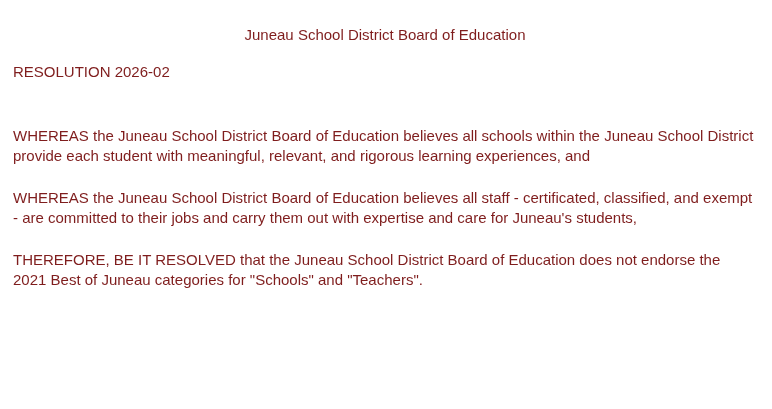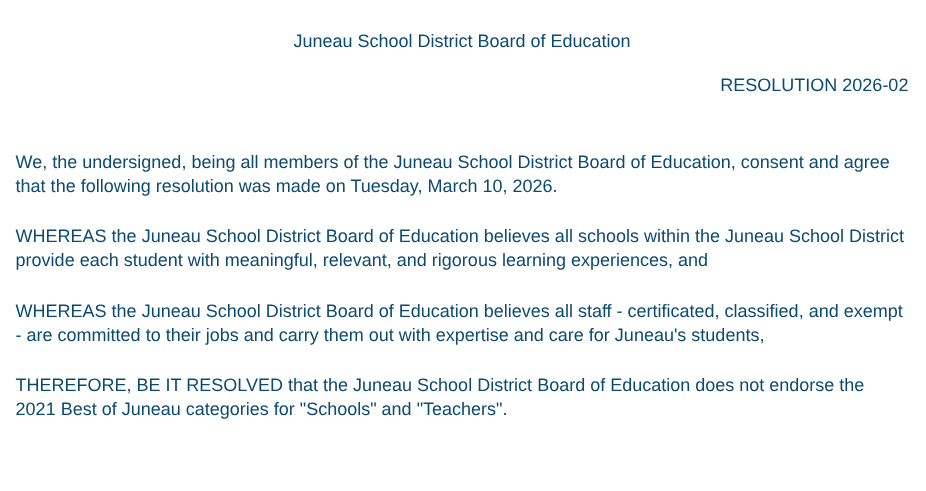--- a/index.html
+++ b/index.html
@@ -13,49 +13,48 @@
     overflow: hidden;
   }
   .page {
     box-sizing: border-box;
     width: 772px;
     height: 409px;
     padding: 25px 15px 0 13px;
     font-family: "Liberation Sans", "DejaVu Sans", sans-serif;
     font-size: 15px;
     line-height: 19.5px;
-    color: #0c4a6e;
+    color: #7f1d1d;
   }
   .doc-title {
     text-align: center;
     margin: 0 0 17px 0;
     font-weight: 400;
   }
   .doc-subtitle {
-    text-align: right;
+    text-align: left;
     margin: 0 0 45px 0;
     font-weight: 400;
   }
   .doc-paragraph {
     margin: 0 0 23px 0;
     max-width: 744px;
     text-align: left;
   }
   .doc-paragraph:last-child {
     margin-bottom: 0;
   }
 </style>
 </head>
 <body>
 
 <div class="page">
   <div class="doc-title">Juneau School District Board of Education</div>
 
   <div class="doc-subtitle">RESOLUTION 2026-02</div>
 
-  <p class="doc-paragraph">We, the undersigned, being all members of the Juneau School District Board of Education, consent and agree that the following resolution was made on Tuesday, March 10, 2026.</p>
 
   <p class="doc-paragraph">WHEREAS the Juneau School District Board of Education believes all schools within the Juneau School District provide each student with meaningful, relevant, and rigorous learning experiences, and</p>
 
   <p class="doc-paragraph">WHEREAS the Juneau School District Board of Education believes all staff - certificated, classified, and exempt - are committed to their jobs and carry them out with expertise and care for Juneau's students,</p>
 
   <p class="doc-paragraph">THEREFORE, BE IT RESOLVED that the Juneau School District Board of Education does not endorse the 2021 Best of Juneau categories for "Schools" and "Teachers".</p>
 </div>
 
 </body></html>

